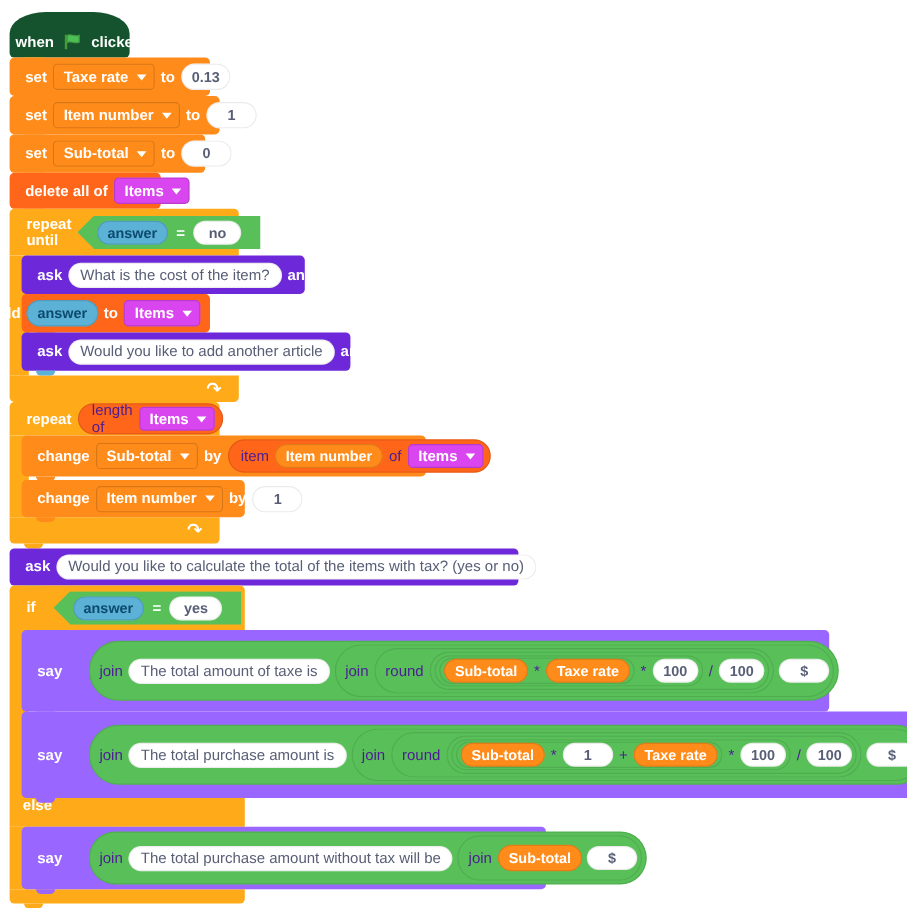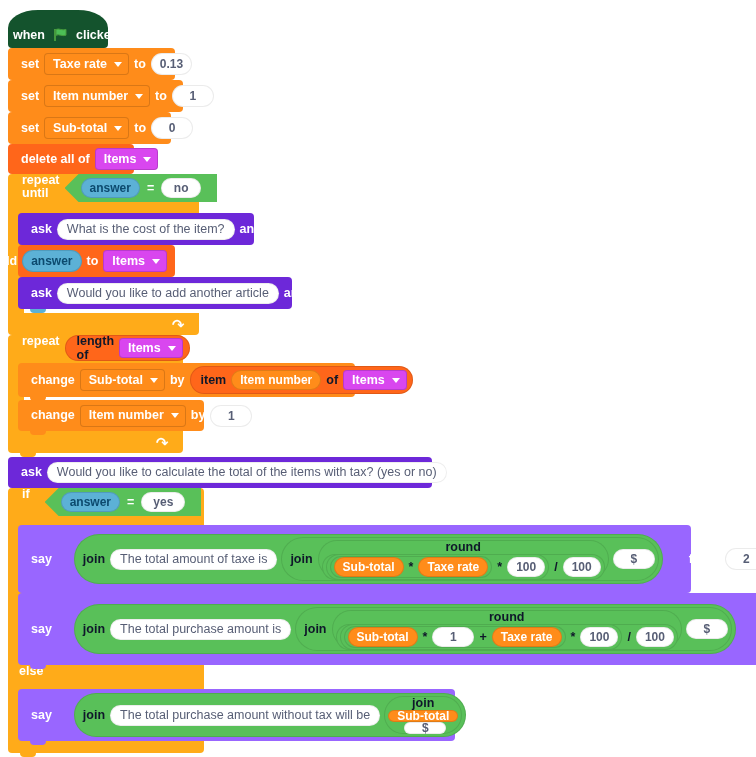--- a/index.html
+++ b/index.html
@@ -79,27 +79,27 @@
   }
 
   
   .opr{
     display:inline-flex;align-items:center;
     height:26px;border-radius:13px;background:#59C059;
     box-shadow:inset 0 0 0 1px rgba(0,0,0,.10);
     padding:0 4px;
   }
   .opr.lvl2{height:32px;border-radius:16px;}
-  .opr.lvl3{height:38px;border-radius:19px;flex-direction:column;}
+  .opr.lvl3{height:38px;border-radius:19px;}
   .opr.lvl4{height:44px;border-radius:22px;}
   .opr.lvl5{height:50px;border-radius:25px;}
-  .opr .w{padding:0 5px;color:#0f172a;font-weight:bold;font-size:12.5px;}
-
-  
-  .c-top{position:absolute;box-sizing:border-box;display:flex;align-items:flex-start;border-top-left-radius:4px;border-top-right-radius:4px;}
+  .opr .w{padding:0 5px;color:#4c1d95;font-weight:normal;font-size:12.5px;}
+
+  
+  .c-top{position:absolute;box-sizing:border-box;display:flex;align-items:center;border-top-left-radius:4px;border-top-right-radius:4px;}
   .c-left{position:absolute;width:16px;}
   .c-bot{position:absolute;box-sizing:border-box;display:flex;align-items:center;justify-content:flex-end;border-bottom-left-radius:4px;border-bottom-right-radius:4px;}
   .loop-arrow{margin-right:14px;font-size:15px;color:#fff;font-weight:bold;line-height:1;transform:scaleX(-1);}
 
   
   .flag{display:inline-block;width:15px;height:14px;position:relative;margin:0 3px;}
   .flag svg{display:block;}
 </style>
 </head>
 <body>

